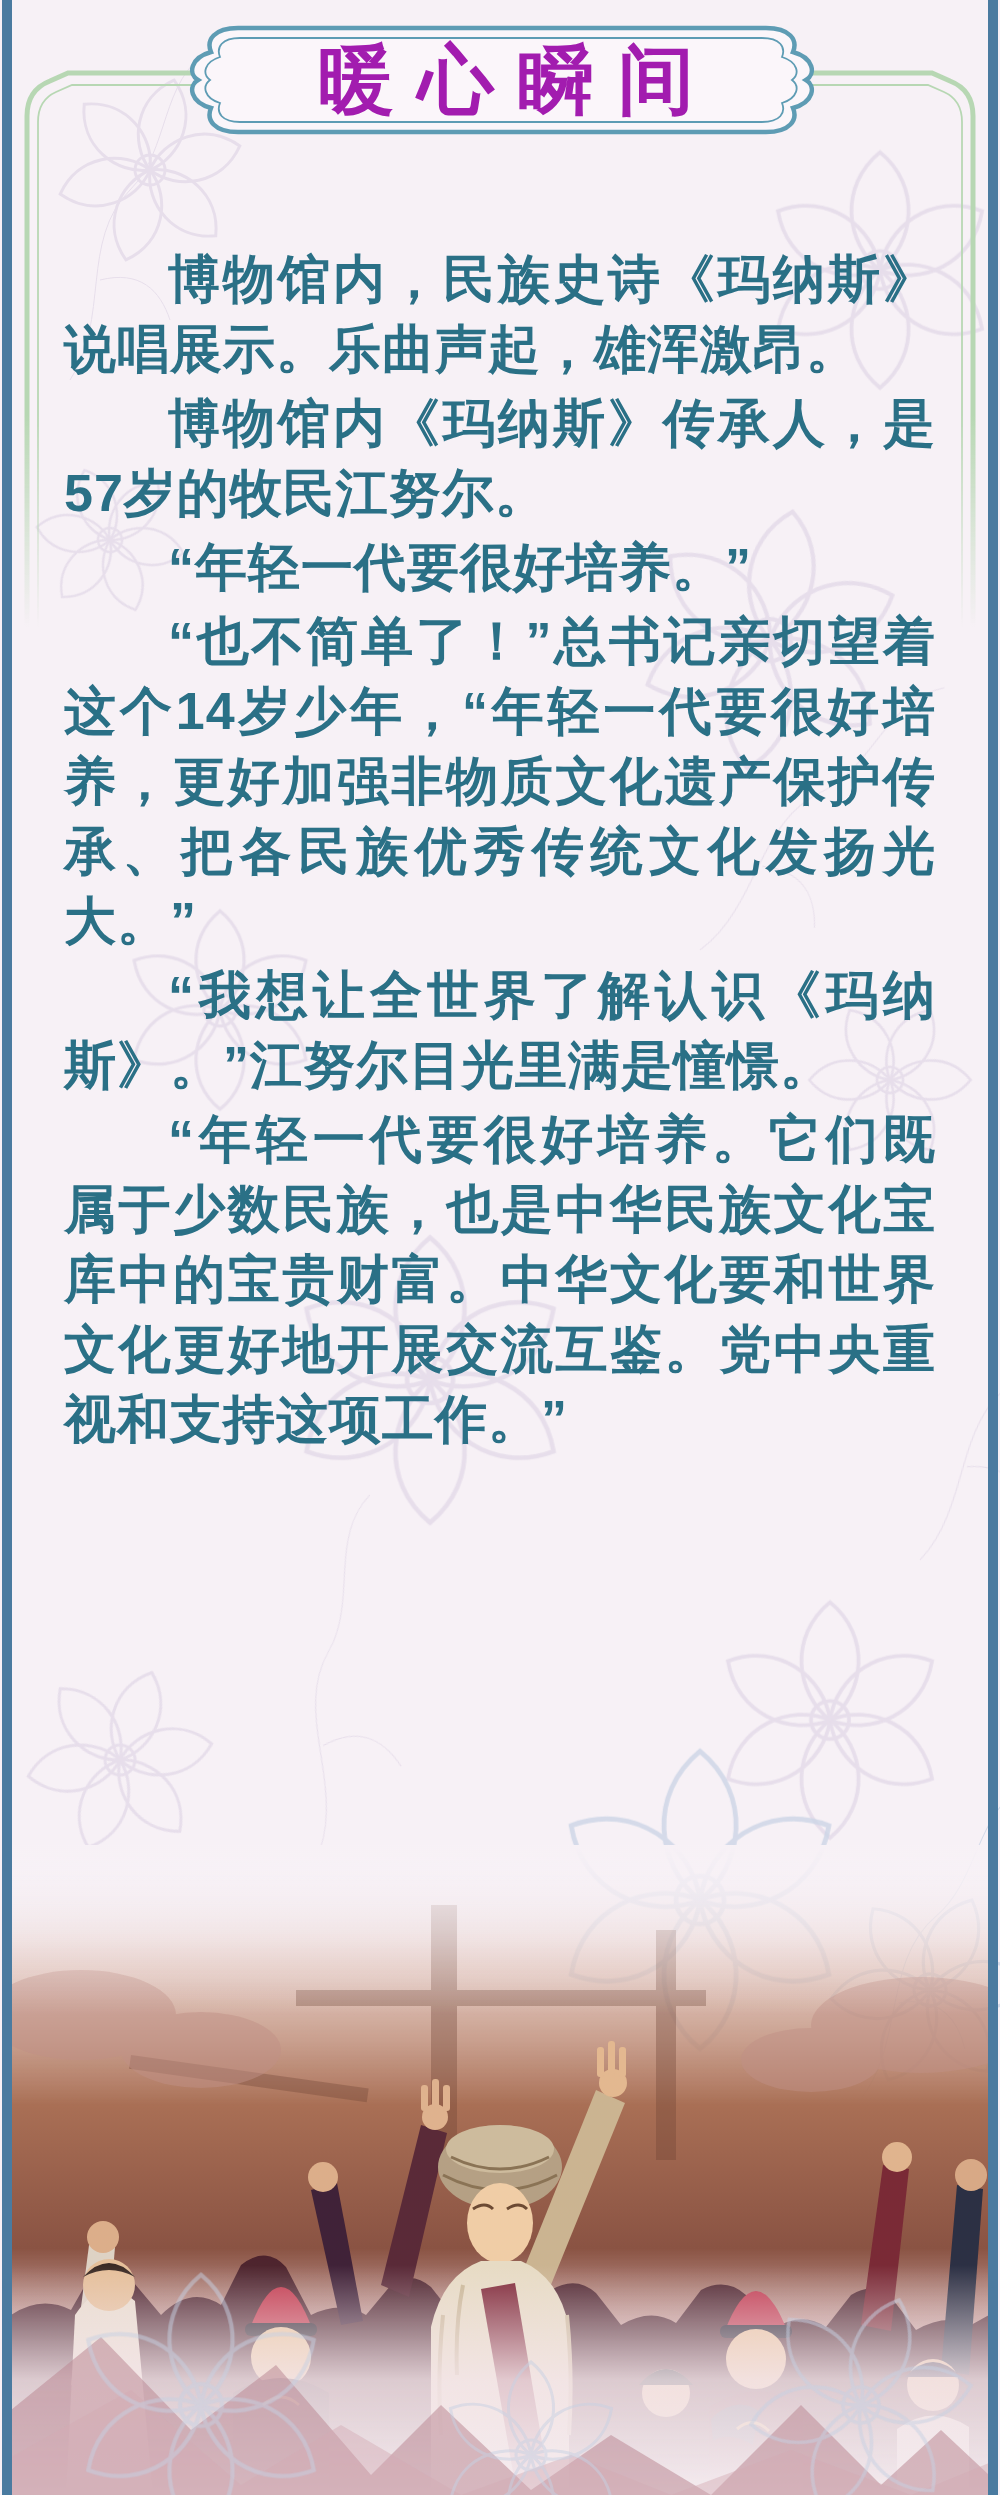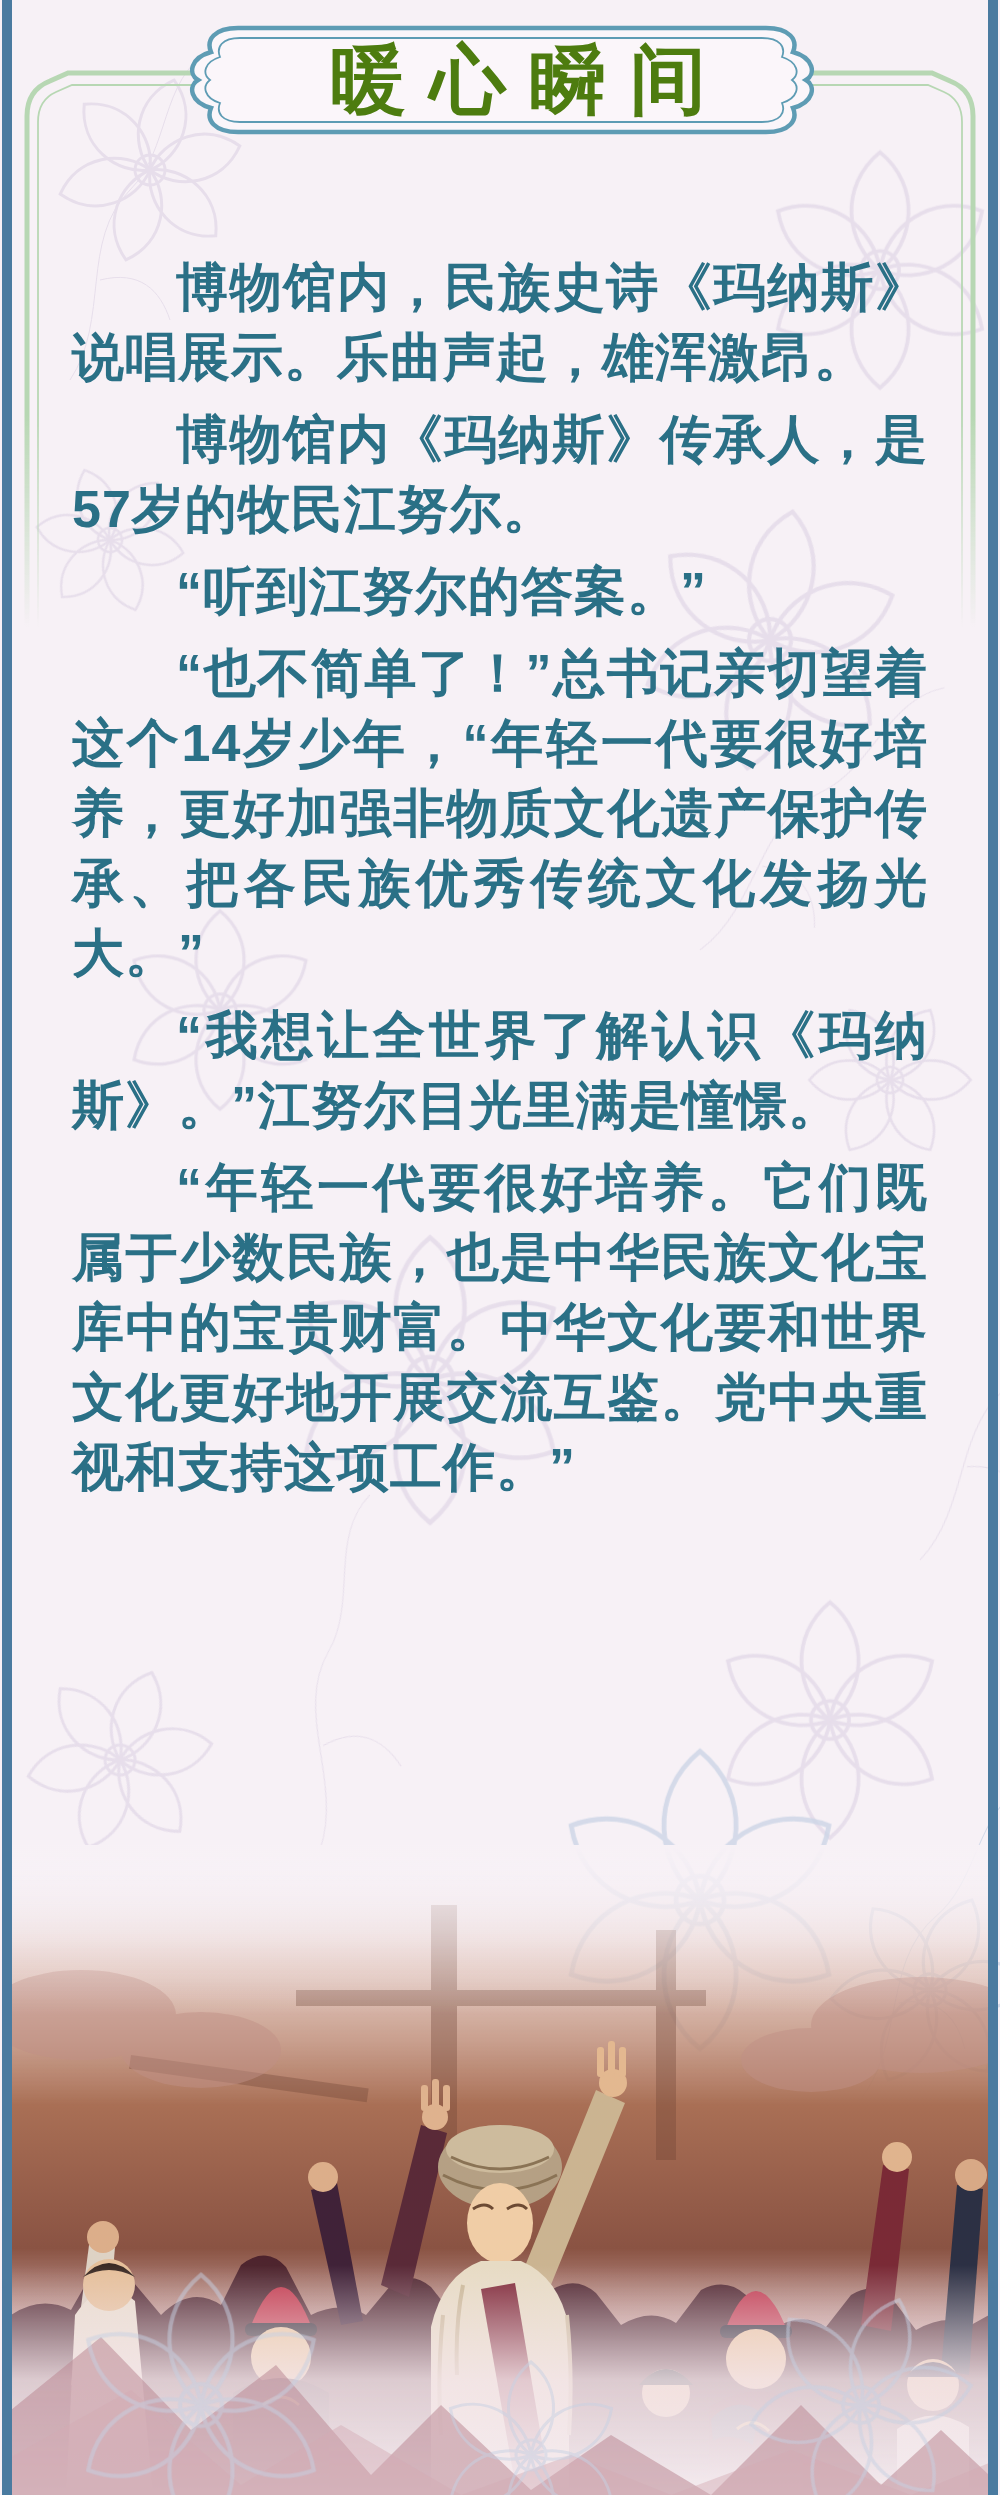--- a/index.html
+++ b/index.html
@@ -13,28 +13,28 @@
 
   
   #watermark{position:absolute;left:0;top:0;z-index:0;}
 
   
   #green-frame{position:absolute;left:0;top:0;z-index:1;}
 
   
   .plaque{position:absolute;left:178px;top:20px;width:648px;height:122px;z-index:3;}
   .plaque svg{position:absolute;left:0;top:0;}
-  .plaque .title{position:absolute;left:16px;top:0;width:100%;height:100%;
+  .plaque .title{position:absolute;left:4px;top:0;width:100%;height:100%;
      display:flex;align-items:center;justify-content:center;
-     font-size:76px;font-weight:bold;color:#4d7c0f;letter-spacing:24px;text-indent:24px;
+     font-size:76px;font-weight:bold;color:#a21caf;letter-spacing:24px;text-indent:24px;
      font-family:"DejaVu Serif","Liberation Serif",serif;}
 
   
   .article{position:absolute;left:60px;top:240px;width:880px;z-index:3;}
-  .article p{margin:12px;padding:0;text-indent:2em;text-align:justify;
+  .article p{margin:4px;padding:0;text-indent:2em;text-align:justify;
      font-size:52px;line-height:70px;font-weight:600;color:#2a7086;
      letter-spacing:1px;font-family:"Liberation Sans",sans-serif;}
 
   
   .photo{position:absolute;left:11px;top:1845px;width:978px;height:650px;z-index:2;}
   .photo svg{display:block;}
 </style>
 </head>
 <body>
 
@@ -94,21 +94,21 @@
     <path d="M62 18 H584 C602 18 608 27 604 37 C620 42 622 54 614 60 C622 66 620 78 604 83
              C608 93 602 102 584 102 H62 C44 102 38 93 42 83 C26 78 24 66 32 60
              C24 54 26 42 42 37 C38 27 44 18 62 18 Z" fill="none" stroke="#5e9cb4" stroke-width="1.8"></path>
   </svg>
   <div class="title">暖心瞬间</div>
 </div>
 
 <div class="article">
     <p>博物馆内，民族史诗《玛纳斯》说唱展示。乐曲声起，雄浑激昂。</p>
     <p>博物馆内《玛纳斯》传承人，是57岁的牧民江努尔。</p>
-    <p>“听到江努尔的答案。”</p>
+    <p>“年轻一代要很好培养。”</p>
     <p>“也不简单了！”总书记亲切望着这个14岁少年，“年轻一代要很好培养，更好加强非物质文化遗产保护传承、把各民族优秀传统文化发扬光大。”</p>
     <p>“我想让全世界了解认识《玛纳斯》。”江努尔目光里满是憧憬。</p>
     <p>“年轻一代要很好培养。它们既属于少数民族，也是中华民族文化宝库中的宝贵财富。中华文化要和世界文化更好地开展交流互鉴。党中央重视和支持这项工作。”</p>
   </div>
 
 <div class="photo" title="身着民族盛装、振臂高呼的《玛纳斯》说唱表演者">
 <svg width="978" height="650" viewBox="0 0 978 650" preserveAspectRatio="none" aria-hidden="true">
   <defs>
     <linearGradient id="gwarm" x1="0" y1="0" x2="0" y2="650" gradientUnits="userSpaceOnUse">
       <stop offset="0" stop-color="#f7f1f6" stop-opacity="0"></stop>

